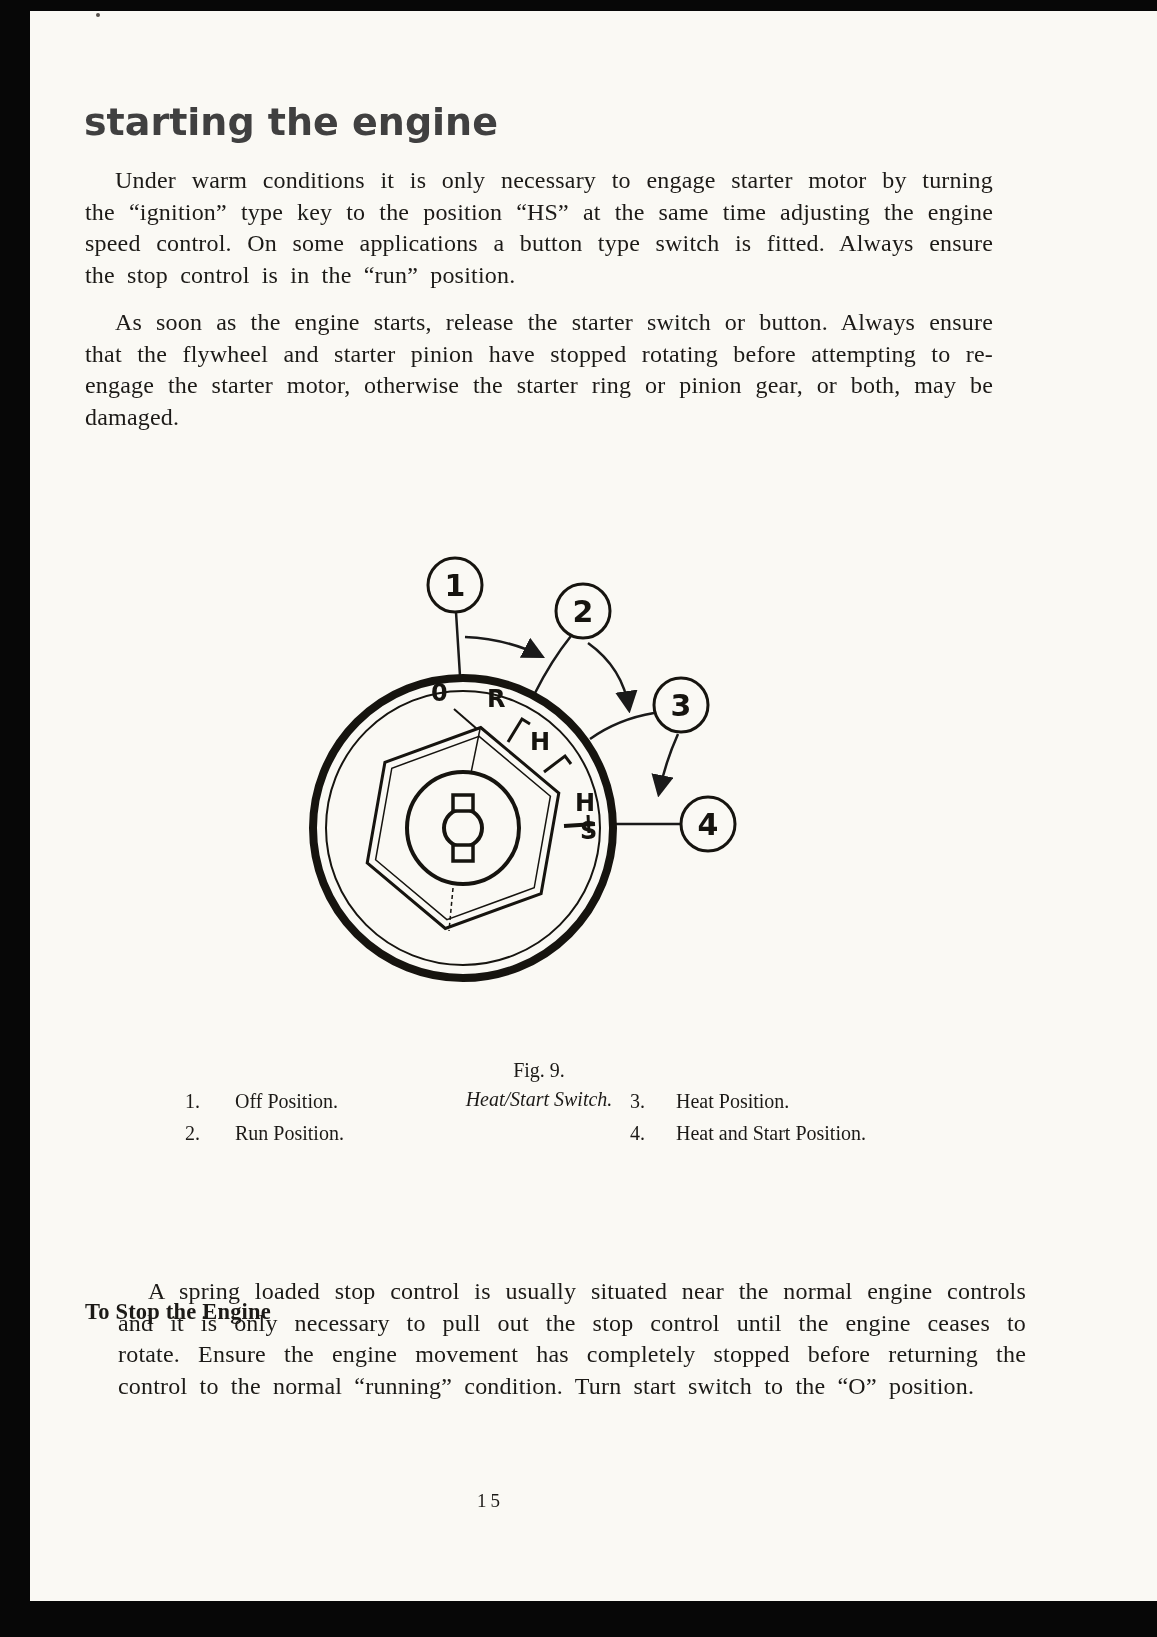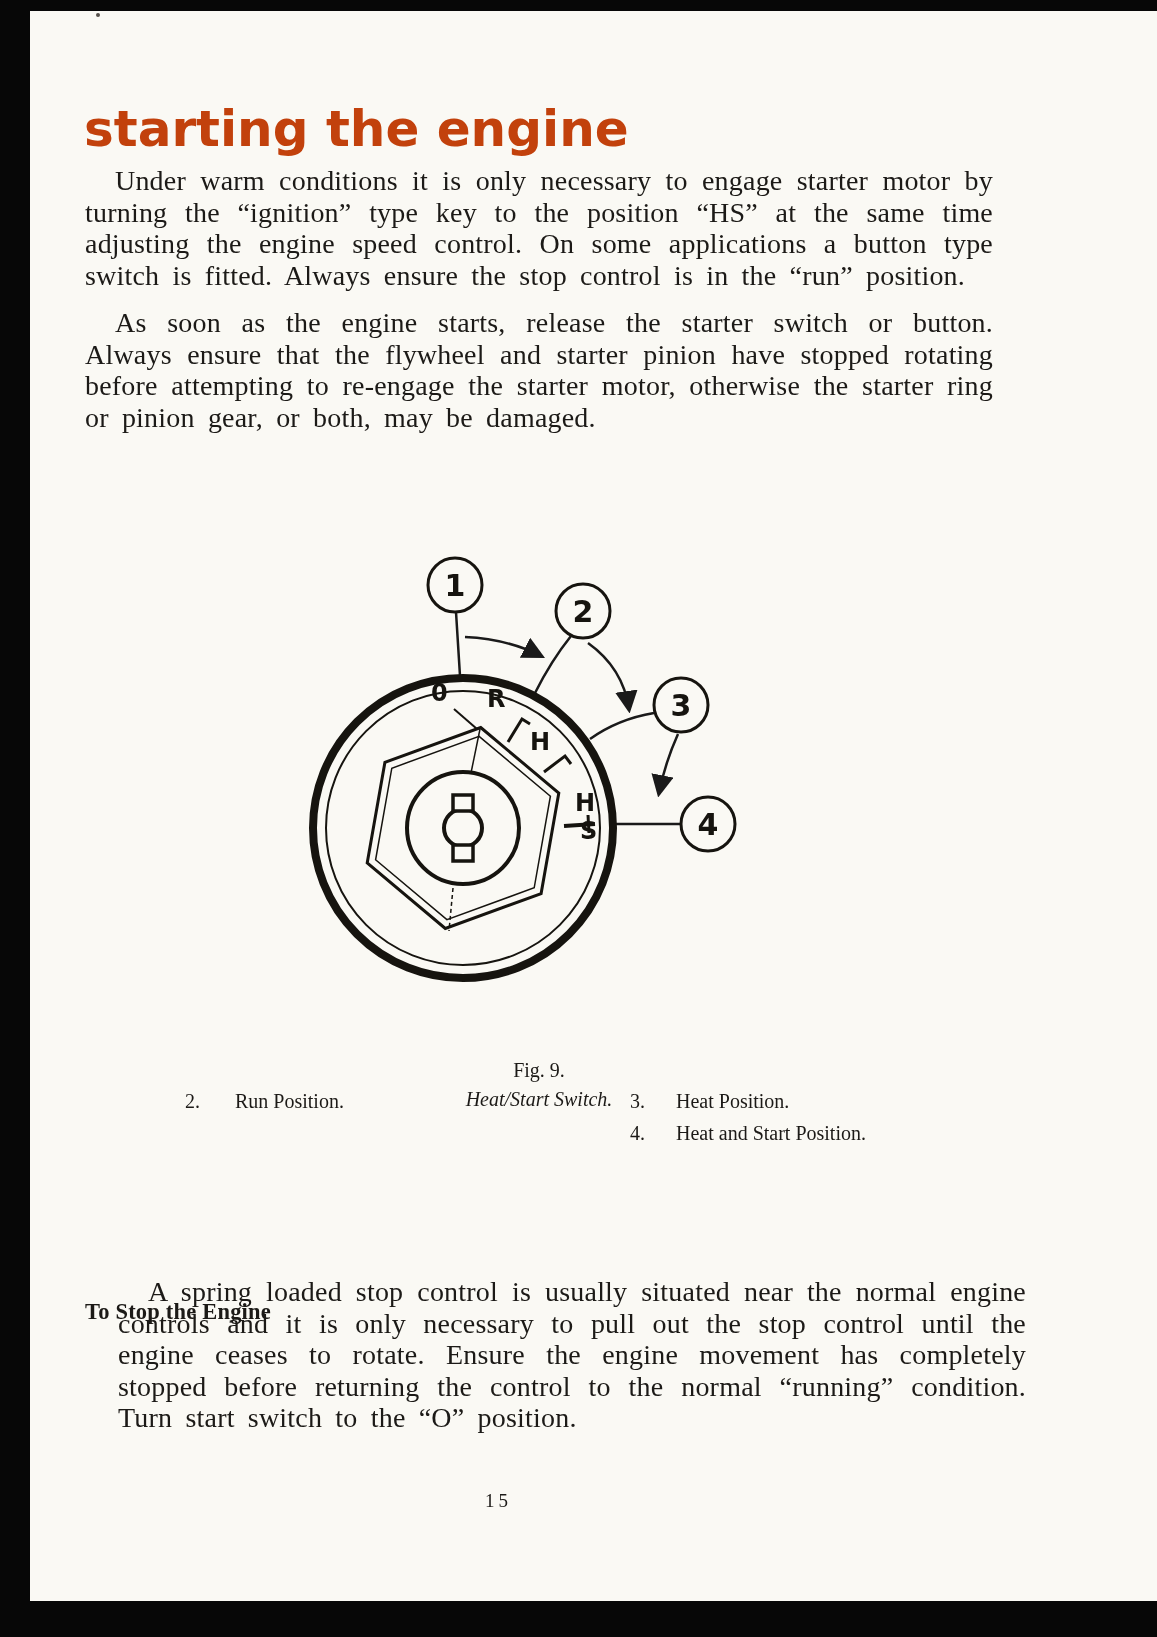--- a/index.html
+++ b/index.html
@@ -7,45 +7,45 @@
   body { position:relative; background:#faf9f4; font-family:"Liberation Serif", serif; color:#1c1a17; overflow:hidden; }
 
   .scan-bar { position:absolute; background:#070707; }
   .bar-left { left:0; top:0; width:30px; height:1637px; }
   .bar-top { left:0; top:0; width:1157px; height:11px; }
   .bar-bottom { left:0; top:1601px; width:1157px; height:36px; }
   .artifact-dot { position:absolute; left:96px; top:13px; width:4px; height:4px; background:#55504a; border-radius:50%; }
 
   .heading { position:absolute; left:84px; top:100px;
              font-family:"DejaVu Sans", sans-serif; font-weight:bold;
-             font-size:50px; color:#c2410c; }
+             font-size:38px; color:#404040; }
 
   .para { position:absolute; left:85px; width:908px;
-          font-size:28px; line-height:31.5px; letter-spacing:0.2px;
+          font-size:24px; line-height:31.5px; letter-spacing:0.2px;
           word-spacing:6px; text-align:justify; text-indent:30px; }
   .para1 { top:165px; }
   .para2 { top:307px; }
   .para3 { top:1276px;margin-left:33px; }
 
   .figure-wrap { position:absolute; left:283px; top:543px; width:490px; height:470px; }
 
   .caption { position:absolute; left:85px; width:908px; text-align:center; font-size:20px;margin-top:31px; }
   .caption-fig { top:1028px; }
   .caption-title { top:1057px;font-style:italic; }
 
   .legend { position:absolute; left:185px; top:1086px; display:flex; }
   .legend-col-left { width:445px; }
   .legend-item { font-size:20px; line-height:31.5px; white-space:nowrap; }
   .lnum { display:inline-block; width:50px; }
   .legend-col-right .lnum { width:46px; }
 
   .subheading { position:absolute; left:85px; top:1299px;
                 font-size:22.5px; font-weight:bold; letter-spacing:0.2px; }
 
-  .page-number { position:absolute; left:8px; top:1490px; width:981px;
+  .page-number { position:absolute; left:0; top:1490px; width:981px;
                  text-align:center; font-size:19px; letter-spacing:4px; }
 
   svg text.pos-label { font-family:"DejaVu Sans", sans-serif; font-weight:bold; font-size:24px; fill:#16140f; }
   svg text.callout-num { font-family:"DejaVu Sans", sans-serif; font-weight:bold; font-size:30px; fill:#16140f; text-anchor:middle; }
 </style>
 </head>
 <body>
 
 <div class="page">
 
@@ -114,20 +114,23 @@
       </g>
     </svg>
   </div>
 
   <div class="caption caption-fig">Fig. 9.</div>
   <div class="caption caption-title">Heat/Start Switch.</div>
 
   <div class="legend">
     <div class="legend-col-left">
       <div class="legend-item">
+        <span class="lnum">1.</span><span>Off Position.</span>
+      </div>
+      <div class="legend-item">
         <span class="lnum">2.</span><span>Run Position.</span>
       </div>
     </div>
     <div class="legend-col-right">
       <div class="legend-item">
         <span class="lnum">3.</span><span>Heat Position.</span>
       </div>
       <div class="legend-item">
         <span class="lnum">4.</span><span>Heat and Start Position.</span>
       </div>

